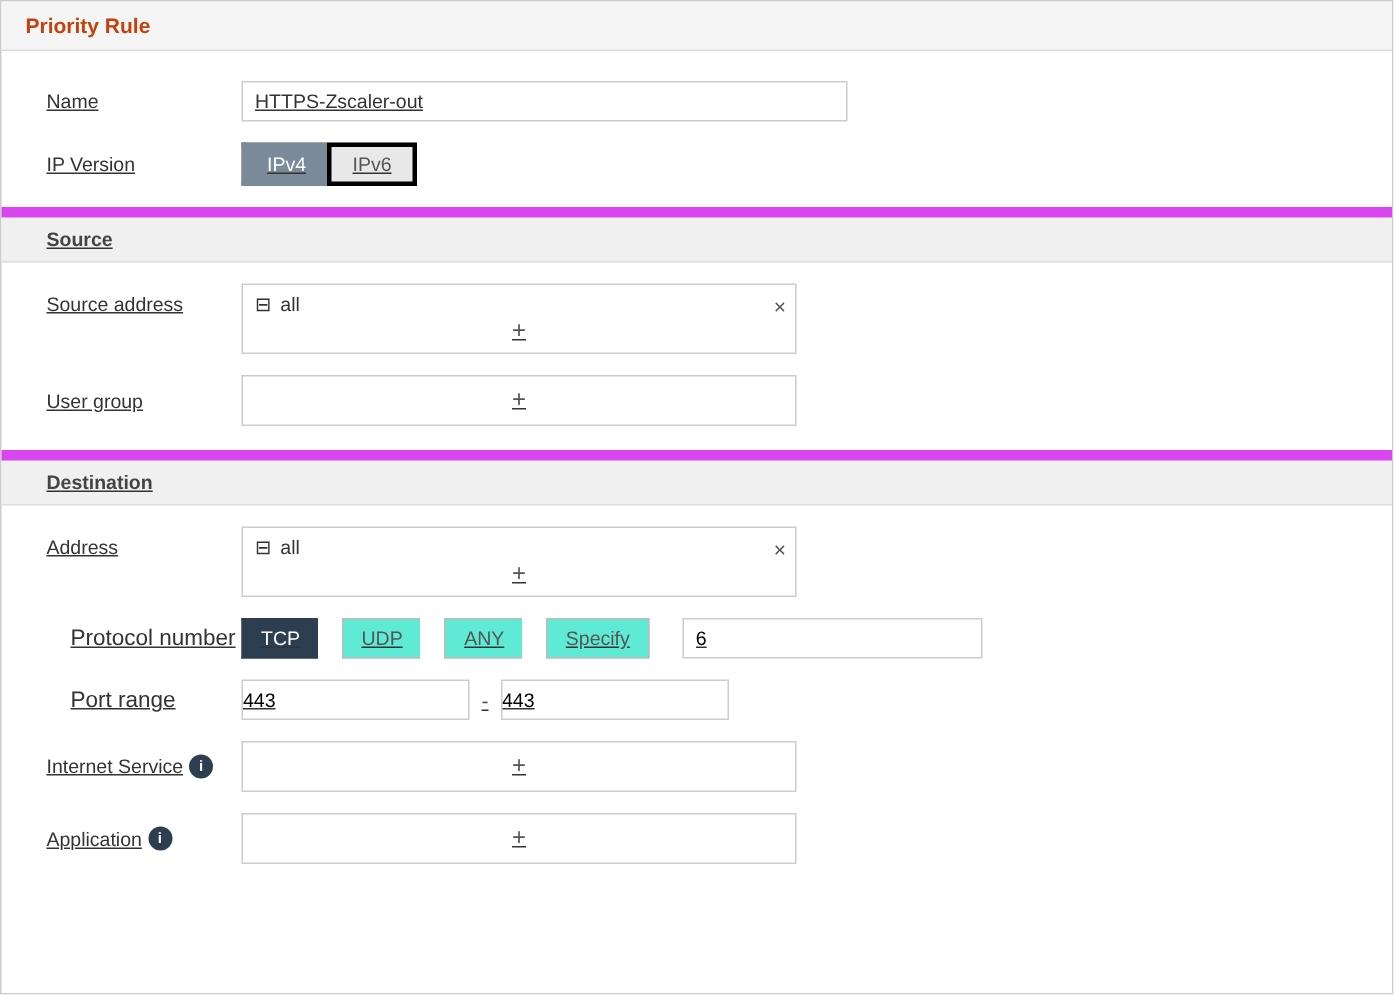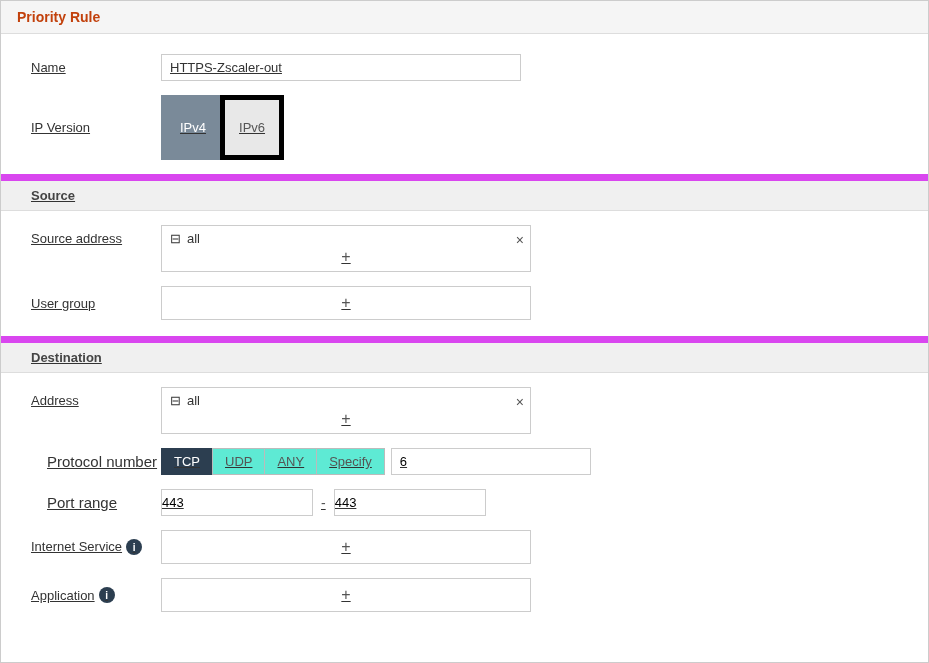--- a/index.html
+++ b/index.html
@@ -44,29 +44,29 @@
       font-size: 15px;
       flex-shrink: 0;
       padding-left: 16px;
     }
     .text-input {
       border: 1px solid #ccc;
       padding: 5px 8px;
       font-size: 13px;
       color: #333;
       background: #fff;
-      width: 360px;
+      width: 404px;
     }
     .ip-version-group {
       display: flex;
     }
     .ip-btn {
-      padding: 20px 14px;
-      font-size: 13px;
-      border: 5px solid #000000;
+      padding: 4px 14px;
+      font-size: 13px;
+      border: 3px solid #000000;
       cursor: pointer;
       background: #e8e8e8;
       color: #555;
     }
     .ip-btn.active {
       background: #7a8a99;
       color: #fff;
       border-color: #7a8a99;
     }
     .ip-btn:first-child {
@@ -126,21 +126,21 @@
       justify-content: center;
       cursor: pointer;
     }
     .plus-sign {
       font-size: 16px;
       color: #555;
     }
     .protocol-group {
       display: flex;
       align-items: flex-end;
-      gap: 0;
+      gap: 16px;
     }
     .proto-btn {
       padding: 5px 12px;
       font-size: 13px;
       border: 1px solid #bbb;
       cursor: pointer;
       background: #5eead4;
       color: #555;
       border-right: none;
     }

